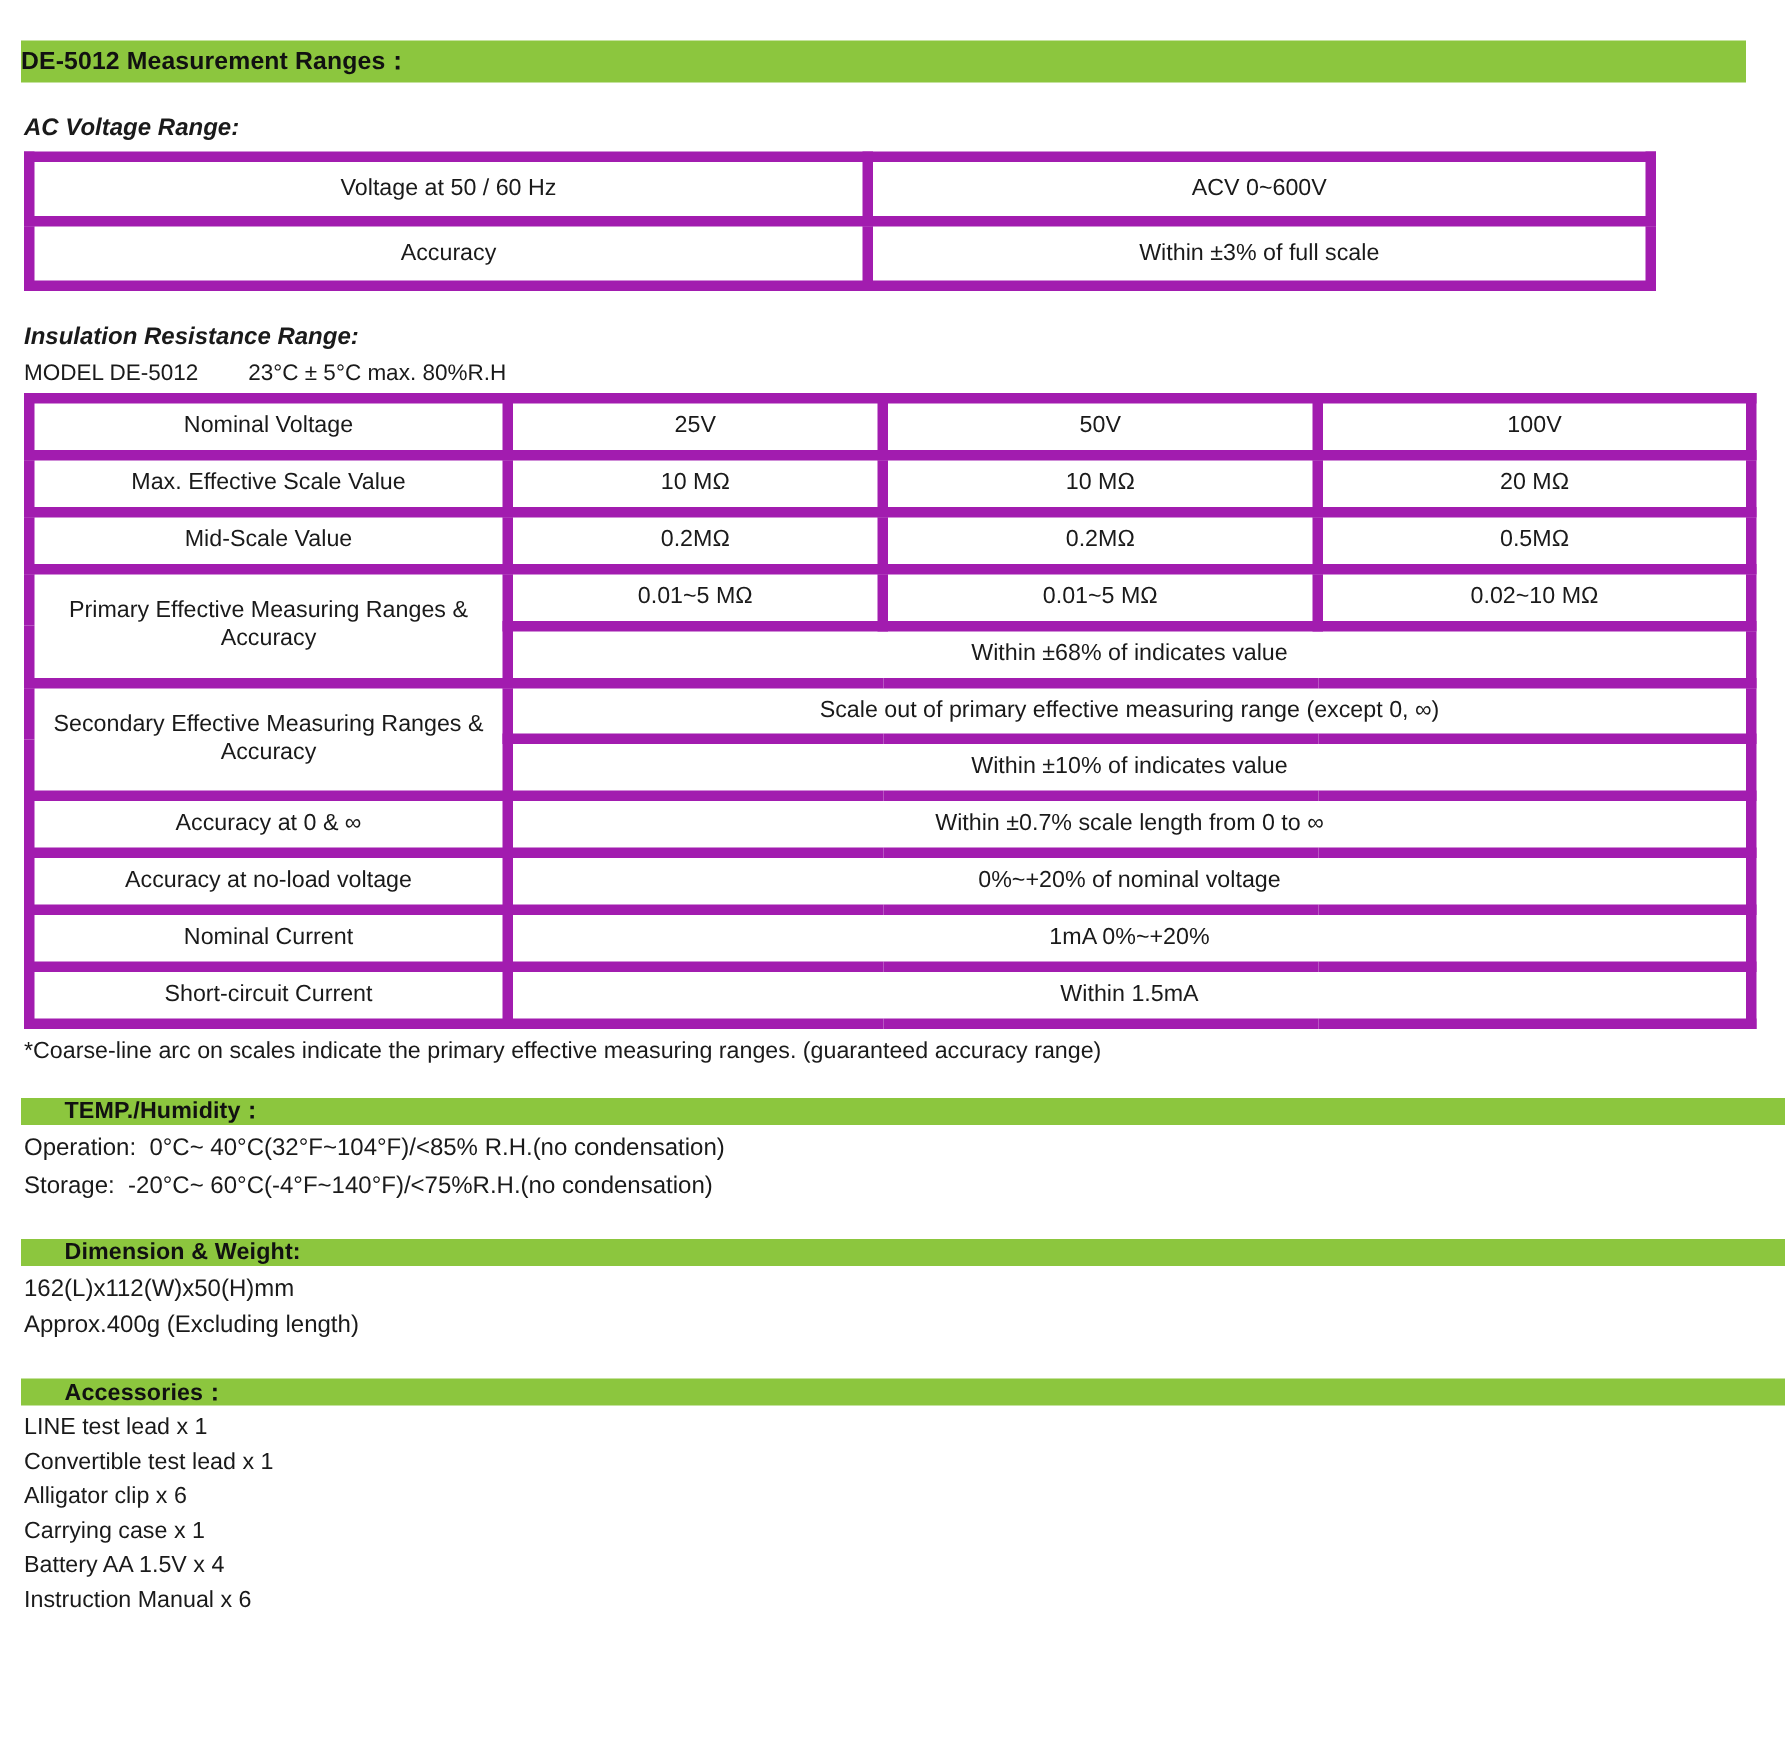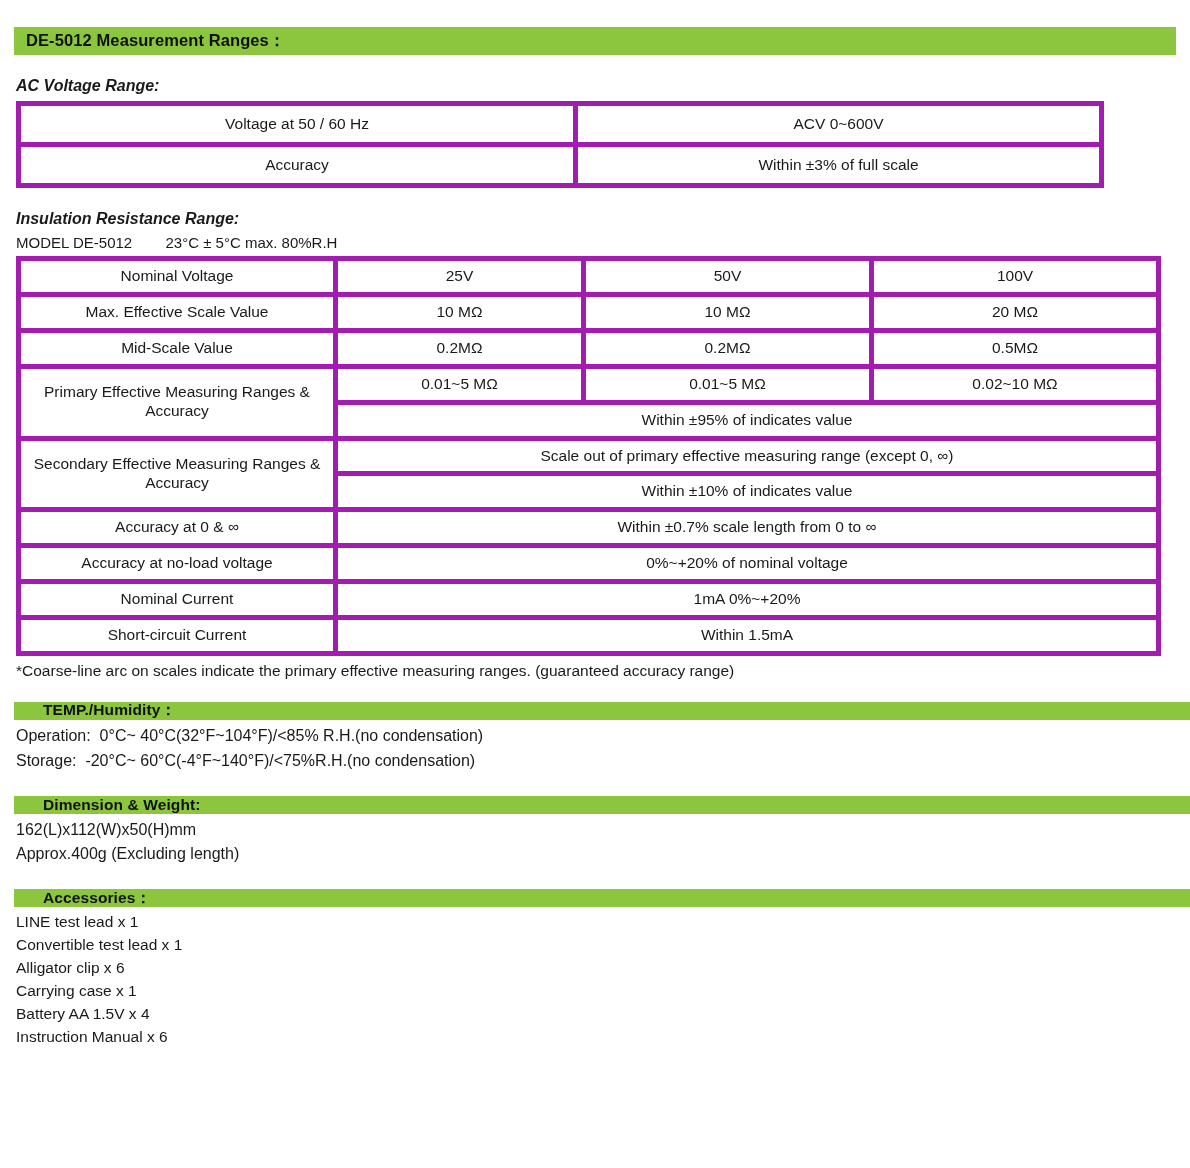--- a/index.html
+++ b/index.html
@@ -26,21 +26,21 @@
     background: #8cc63e;
     height: 28px;
     display: flex;
     align-items: center;
     font-weight: bold;
     font-size: 16.5px;
     color: #111;
     letter-spacing: .1px;
   }
   .bar.main {
-    padding-left: 12px;
+    padding-left: 0;
     margin-top: 27px;
     margin-bottom: 22px;
     width: 1150px;
   }
   .bar.section {
     padding-left: 29px;
     width: 1150px;
     height: 18px;
     font-size: 15.5px;
   }
@@ -56,21 +56,21 @@
     white-space: pre;
   }
   
   table {
     border-collapse: collapse;
     width: 1088px;
     margin-left: 2px;
     table-layout: fixed;
   }
   table td {
-    border: 5px solid #a21caf;
+    border: 7px solid #a21caf;
     text-align: center;
     font-size: 15.5px;
     padding: 7px 4px;
     line-height: 1.22;
     vertical-align: middle;
   }
   .acv-table td { height: 22px; }
   .acv-table .c1 { width: 544px; }
   .ins-table .c1 { width: 304px; }
   .ins-table .c2 { width: 235px; }
@@ -145,21 +145,21 @@
         <td>0.2MΩ</td>
         <td>0.5MΩ</td>
       </tr>
       <tr>
         <td rowspan="2">Primary Effective Measuring Ranges &amp; Accuracy</td>
         <td>0.01~5 MΩ</td>
         <td>0.01~5 MΩ</td>
         <td>0.02~10 MΩ</td>
       </tr>
       <tr>
-        <td colspan="3">Within ±95% of indicates value</td>
+        <td colspan="3">Within ±68% of indicates value</td>
       </tr>
       <tr>
         <td rowspan="2">Secondary Effective Measuring Ranges &amp; Accuracy</td>
         <td colspan="3">Scale out of primary effective measuring range (except 0, ∞)</td>
       </tr>
       <tr>
         <td colspan="3">Within ±10% of indicates value</td>
       </tr>
       <tr>
         <td>Accuracy at 0 &amp; ∞</td>

